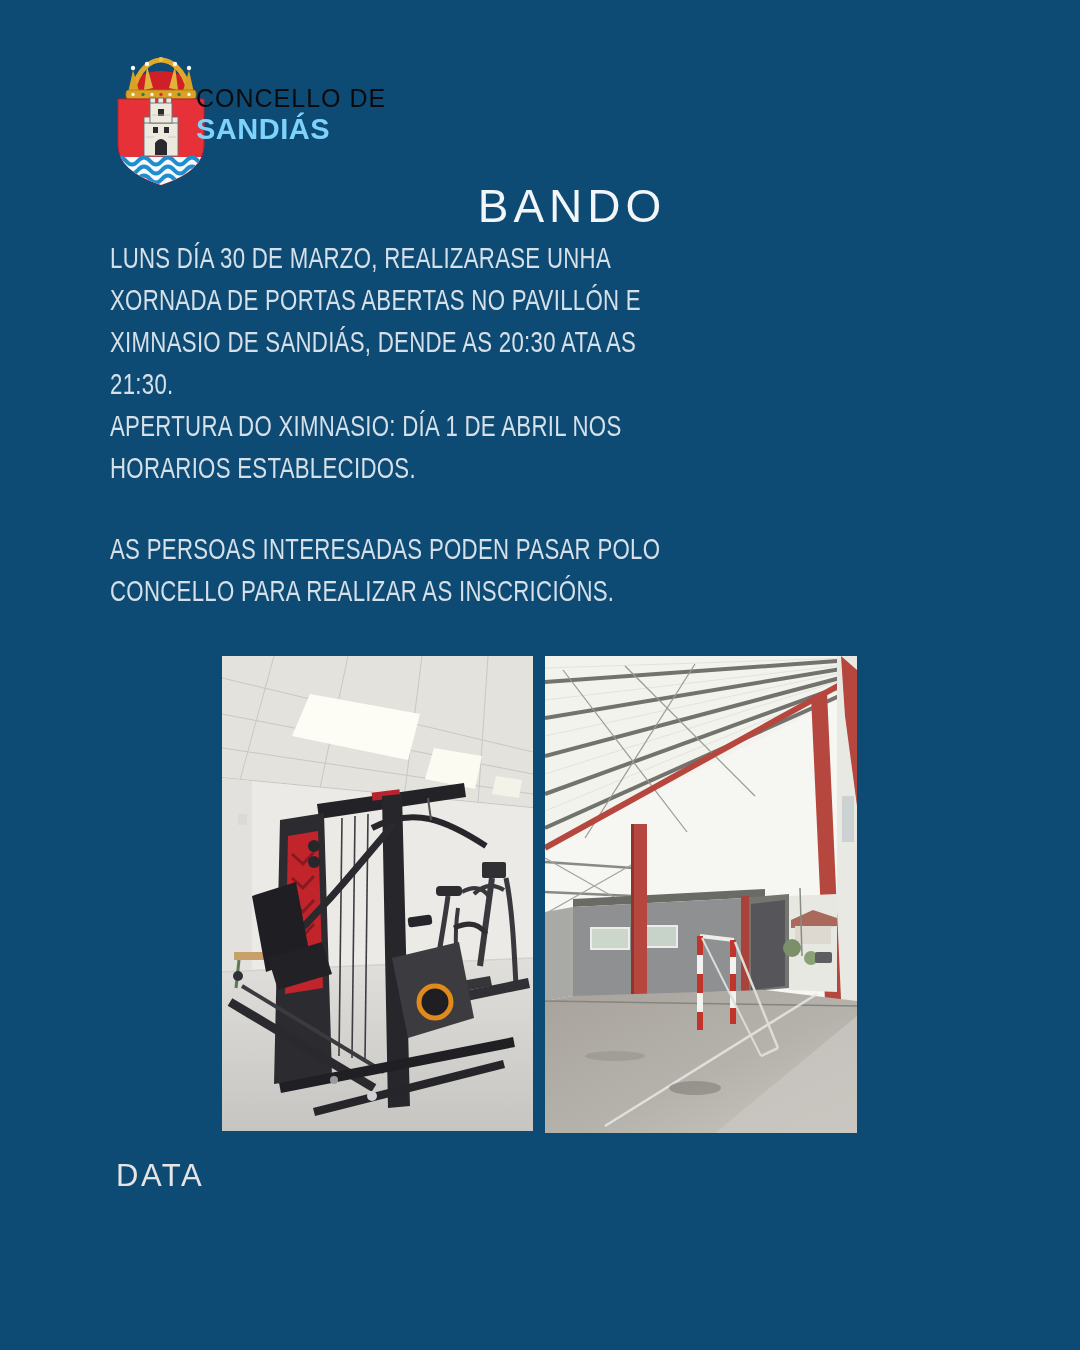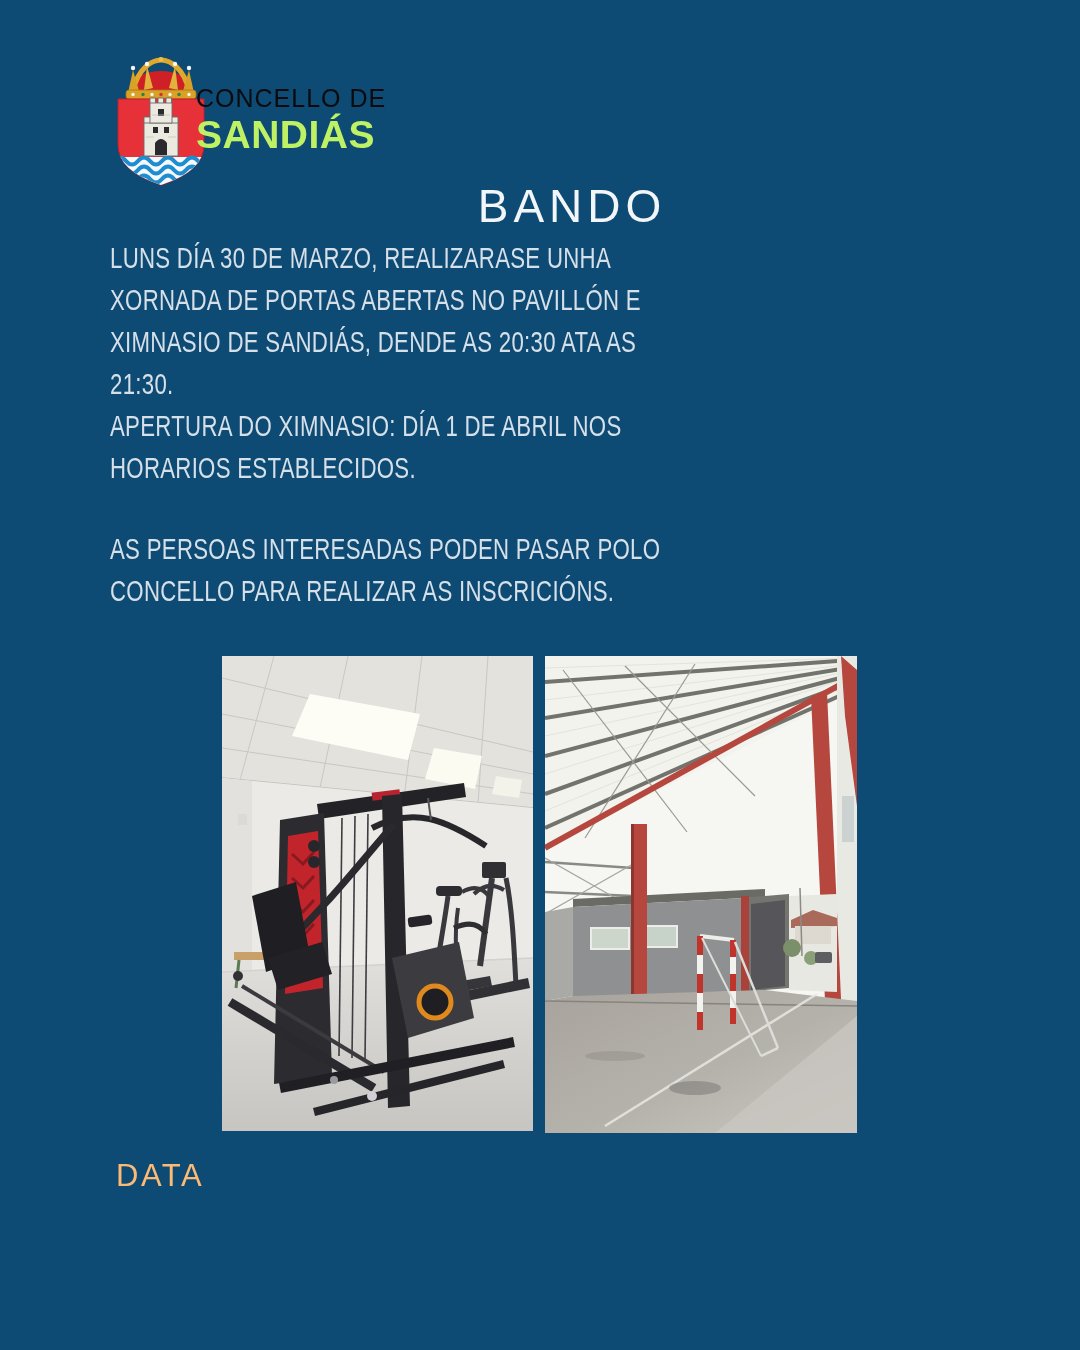--- a/index.html
+++ b/index.html
@@ -9,22 +9,22 @@
     font-family:"Liberation Sans",sans-serif;
   }
   
   #crest{position:absolute;left:108px;top:56px;width:106px;height:132px;}
   #logo-text{position:absolute;left:196px;top:86px;line-height:1;}
   #logo-line1{
     display:block;font-size:25px;font-weight:500;letter-spacing:1px;
     color:#0b0b0d;
   }
   #logo-line2{
-    display:block;margin-top:4px;font-size:39px;font-weight:800;
-    letter-spacing:.5px;color:#bef264;
+    display:block;margin-top:4px;font-size:29px;font-weight:800;
+    letter-spacing:.5px;color:#7dd3fc;
   }
   #page-title{
     position:absolute;left:16px;top:163px;width:1080px;margin:16px;
     text-align:center;font-size:46px;font-weight:300;letter-spacing:5px;
     color:#f3f6f8;
   }
   
   .body-text{
     position:absolute;left:110px;margin:0;
     font-size:30px;font-weight:300;line-height:42px;letter-spacing:.4px;
@@ -33,21 +33,21 @@
   }
   #paragraph-1{top:237px;}
   #paragraph-2{top:528px;}
   
   .photo{position:absolute;top:656px;display:block;}
   #gym-photo{left:222px;width:311px;height:475px;}
   #pavilion-photo{left:545px;width:312px;height:477px;}
   
   #date-label{
     position:absolute;left:116px;top:1158px;
-    font-size:31px;font-weight:400;letter-spacing:2.5px;color:#fdba74;
+    font-size:31px;font-weight:400;letter-spacing:2.5px;color:#e5e5e5;
   }
   #date-value{
     position:absolute;left:133px;top:1207px;
     font-size:26px;font-weight:400;letter-spacing:1.5px;color:#eef3f6;
   }
 </style>
 </head>
 <body>
 
 <div id="canvas">

